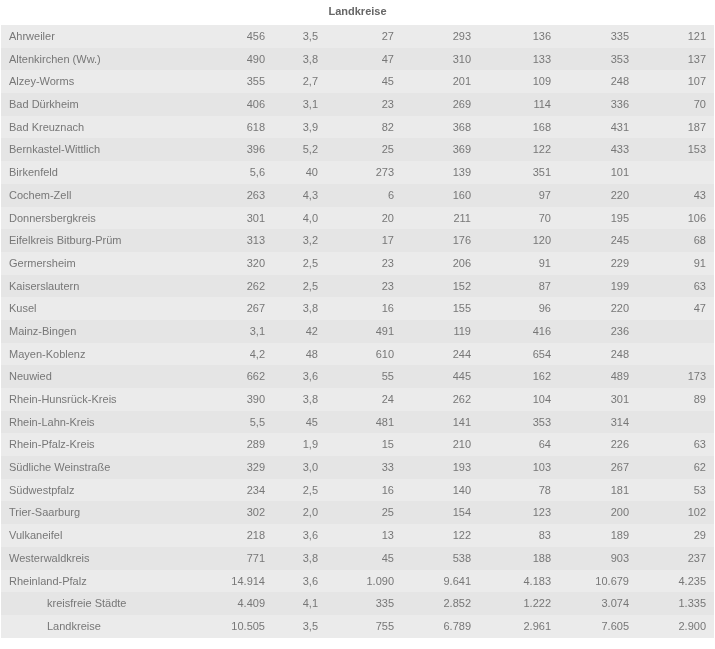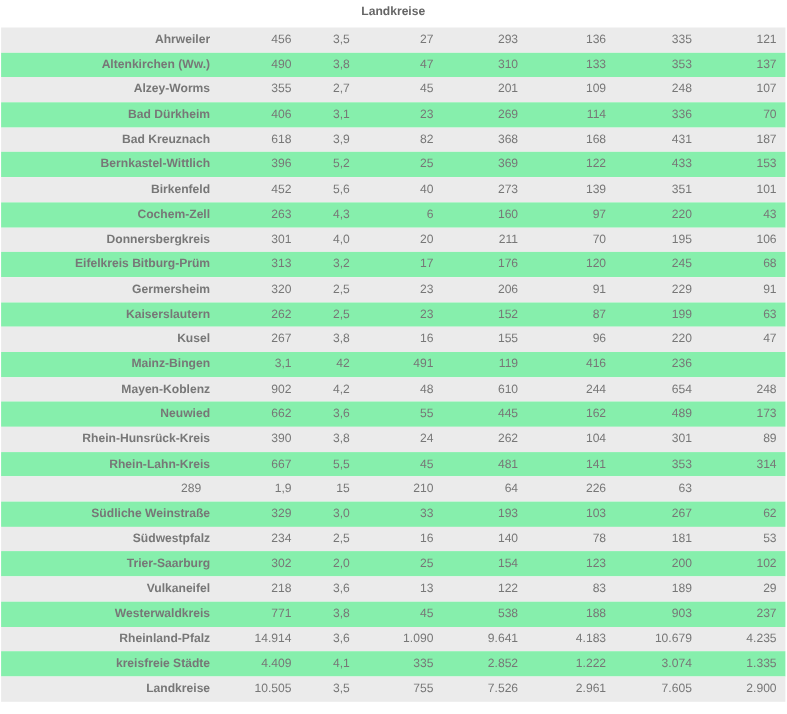--- a/index.html
+++ b/index.html
@@ -27,34 +27,34 @@
   }
   .table {
     margin-left: 1px;
     width: 713px;
   }
   .row {
     display: grid;
     grid-template-columns: 190px 82px 53px 76px 77px 80px 78px 77px;
     height: 22.7px;
     line-height: 22.7px;
-    background: #86efac;
+    background: #e5e5e5;
   }
   .row.striped {
     background: #ebebeb;
   }
   .cell {
     font-size: 11px;
     color: #777777;
     white-space: nowrap;
     overflow: hidden;
   }
   .cell.label {
-    font-weight: bold;
-    text-align: right;
+    font-weight: normal;
+    text-align: left;
     padding-left: 8px;
   }
   .row.indent .cell.label {
     padding-left: 25px;
     margin-left: 21px;
   }
   .cell.num {
     font-weight: normal;
     text-align: right;
     padding-right: 8px;
@@ -121,21 +121,20 @@
         <div class="cell num">396</div>
         <div class="cell num">5,2</div>
         <div class="cell num">25</div>
         <div class="cell num">369</div>
         <div class="cell num">122</div>
         <div class="cell num">433</div>
         <div class="cell num">153</div>
       </div>
       <div class="row striped">
         <div class="cell label">Birkenfeld</div>
-        <div class="cell num">452</div>
         <div class="cell num">5,6</div>
         <div class="cell num">40</div>
         <div class="cell num">273</div>
         <div class="cell num">139</div>
         <div class="cell num">351</div>
         <div class="cell num">101</div>
       </div>
       <div class="row">
         <div class="cell label">Cochem-Zell</div>
         <div class="cell num">263</div>
@@ -200,21 +199,20 @@
         <div class="cell label">Mainz-Bingen</div>
         <div class="cell num">3,1</div>
         <div class="cell num">42</div>
         <div class="cell num">491</div>
         <div class="cell num">119</div>
         <div class="cell num">416</div>
         <div class="cell num">236</div>
       </div>
       <div class="row striped">
         <div class="cell label">Mayen-Koblenz</div>
-        <div class="cell num">902</div>
         <div class="cell num">4,2</div>
         <div class="cell num">48</div>
         <div class="cell num">610</div>
         <div class="cell num">244</div>
         <div class="cell num">654</div>
         <div class="cell num">248</div>
       </div>
       <div class="row">
         <div class="cell label">Neuwied</div>
         <div class="cell num">662</div>
@@ -230,29 +228,29 @@
         <div class="cell num">390</div>
         <div class="cell num">3,8</div>
         <div class="cell num">24</div>
         <div class="cell num">262</div>
         <div class="cell num">104</div>
         <div class="cell num">301</div>
         <div class="cell num">89</div>
       </div>
       <div class="row">
         <div class="cell label">Rhein-Lahn-Kreis</div>
-        <div class="cell num">667</div>
         <div class="cell num">5,5</div>
         <div class="cell num">45</div>
         <div class="cell num">481</div>
         <div class="cell num">141</div>
         <div class="cell num">353</div>
         <div class="cell num">314</div>
       </div>
       <div class="row striped">
+        <div class="cell label">Rhein-Pfalz-Kreis</div>
         <div class="cell num">289</div>
         <div class="cell num">1,9</div>
         <div class="cell num">15</div>
         <div class="cell num">210</div>
         <div class="cell num">64</div>
         <div class="cell num">226</div>
         <div class="cell num">63</div>
       </div>
       <div class="row">
         <div class="cell label">Südliche Weinstraße</div>
@@ -322,19 +320,19 @@
         <div class="cell num">2.852</div>
         <div class="cell num">1.222</div>
         <div class="cell num">3.074</div>
         <div class="cell num">1.335</div>
       </div>
       <div class="row striped indent">
         <div class="cell label">Landkreise</div>
         <div class="cell num">10.505</div>
         <div class="cell num">3,5</div>
         <div class="cell num">755</div>
-        <div class="cell num">7.526</div>
+        <div class="cell num">6.789</div>
         <div class="cell num">2.961</div>
         <div class="cell num">7.605</div>
         <div class="cell num">2.900</div>
       </div>
     </div>
 </div>
 
 </body></html>

